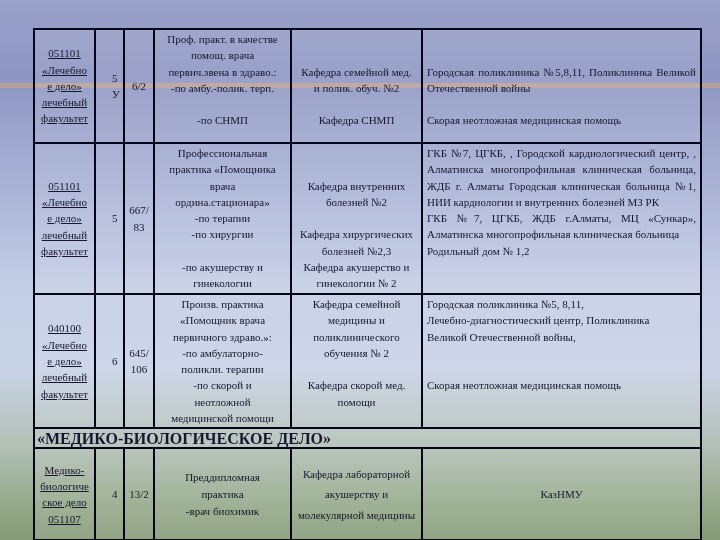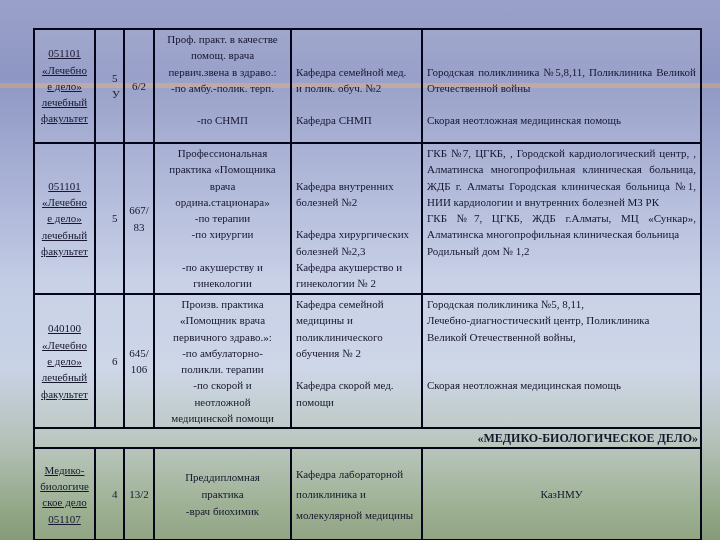--- a/index.html
+++ b/index.html
@@ -32,24 +32,24 @@
   }
   tr.r1 { height:114px; }
   tr.r2 { height:151px; }
   tr.r3 { height:134px; }
   tr.r4 { height:20px; }
   tr.r5 { height:92px; }
   .c-spec   { text-align:center; vertical-align:middle; padding:1px 1px;text-decoration:underline; }
   .c-course { text-align:center; vertical-align:middle; padding:1px 16px; }
   .c-hours  { text-align:center; vertical-align:middle; padding:1px 1px;margin-left:36px; }
   .c-practice { text-align:center; }
-  .c-dept   { text-align:left; }
+  .c-dept   { text-align:center; }
   .c-base   { text-align:justify;margin-left:32px; }
   .c-section {
-    text-align:right; font-weight:bold; font-size:12px;
+    text-align:left; font-weight:bold; font-size:16px;
     line-height:15px; vertical-align:middle; padding:1px 2px;
   }
   tr.r5 td { vertical-align:middle; }
   tr.r5 .c-dept { line-height:20.5px; }
   tr.r5 .c-base { text-align:center; }
   tr.r5 .c-practice { line-height:17px; }
 </style>
 </head>
 <body>
 
@@ -161,19 +161,19 @@
         <td class="c-spec">Медико-
 биологиче
 ское дело
 051107</td>
         <td class="c-course">4</td>
         <td class="c-hours">13/2</td>
         <td class="c-practice">Преддипломная
 практика
 -врач биохимик</td>
         <td class="c-dept">Кафедра лабораторной
-поликлиника и
+акушерству и
 молекулярной медицины</td>
         <td class="c-base">КазНМУ</td>
       </tr>
     </tbody>
   </table>
 </div>
 
 </body></html>

